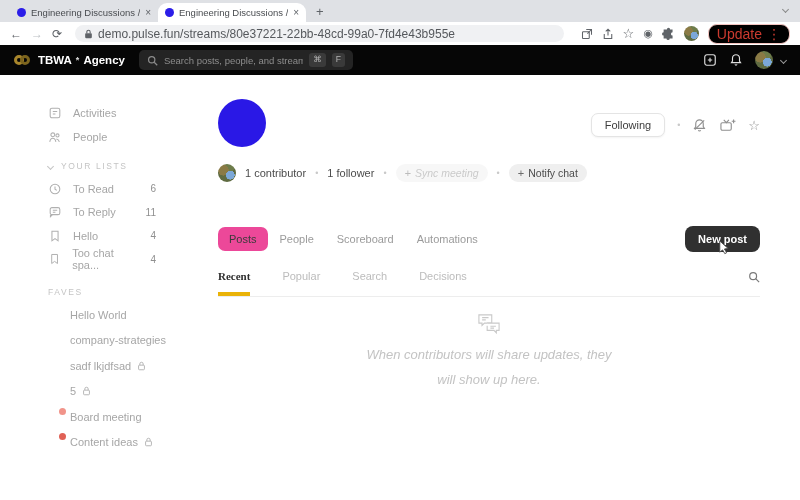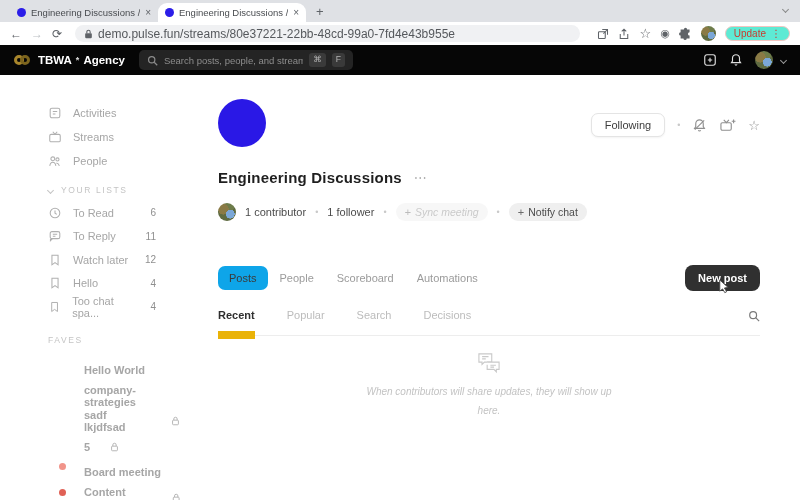--- a/index.html
+++ b/index.html
@@ -27,21 +27,21 @@
   .addressbar { flex:1; height:17px; background:#f0f1f3; border-radius:9px; display:flex; align-items:center; gap:5px; padding:0 9px; margin:0 4px; }
   .url { font-size:12px; color:#55585c; white-space:nowrap; }
   .tb-right { display:flex; align-items:center; gap:9px; margin-left:4px; }
   .glyph { font-size:11px; color:#5f6368; line-height:1; }
   .mini-avatar { width:15px; height:15px; border-radius:50%; }
   .avatar-camo { background:
       radial-gradient(circle at 68% 62%, #7ba7d7 0 26%, transparent 27%),
       radial-gradient(circle at 30% 35%, #8a7a45 0 30%, transparent 31%),
       radial-gradient(circle at 55% 20%, #6d7c4a 0 35%, transparent 36%),
       #5f6b41; }
-  .update-pill { display:flex; align-items:center; gap:5px; background:#5eead4; border:1px solid #f3c4c0; color:#cb3a2f; border-radius:9px; padding:1px 8px; font-size:10px; }
+  .update-pill { display:flex; align-items:center; gap:5px; background:#000000; border:1px solid #f3c4c0; color:#cb3a2f; border-radius:9px; padding:1px 8px; font-size:14px; }
 
   
   .appheader { height:30px; background:#060606; display:flex; align-items:center; padding:0 14px; }
   .logo { display:flex; align-items:center; margin-right:8px; }
   .logo .c1 { width:10px; height:10px; border-radius:50%; border:3px solid #a8862c; }
   .logo .c2 { width:10px; height:10px; border-radius:50%; border:3px solid #7d651e; margin-left:-4px; }
   .brand { color:#fff; font-size:11.5px; font-weight:bold; display:flex; align-items:center; gap:4px; }
   .brand .mark { font-size:9px; color:#d9d9d9; }
   .hsearch { margin-left:14px; width:214px; height:20px; background:#242424; border-radius:5px; display:flex; align-items:center; gap:6px; padding:0 8px; }
   .hsearch input { flex:1; background:transparent; border:0; outline:0; color:#cfcfcf; font-size:9.5px; font-family:inherit; min-width:0; }
@@ -50,24 +50,24 @@
   .hdr-right { margin-left:auto; display:flex; align-items:center; gap:12px; }
   .hdr-avatar { width:18px; height:18px; border-radius:50%; }
   .hdr-chev { color:#9a9a9a; margin-left:-4px; }
 
   
   .page { display:flex; height:305px; }
   .sidebar { width:200px; padding:26px 20px 0 48px; flex-shrink:0; }
   .srow { display:flex; align-items:center; gap:11px; height:24px; color:#a6a6a6; font-size:11px; }
   .sec-head { display:flex; align-items:center; gap:8px; font-size:8.5px; letter-spacing:1.6px; color:#c4c4c4; }
   .sec-head.yl { margin:12px 0 6px; }
-  .sec-head.fv { margin:16px 0 13px; }
+  .sec-head.fv { margin:16px 0 5px; }
   .lrow { display:flex; align-items:center; gap:11px; height:23.5px; color:#a6a6a6; font-size:11px; }
   .lrow .count { margin-left:auto; margin-right:24px; font-size:10px; color:#8f8f8f; }
-  .frow { display:flex; align-items:center; gap:20px; height:25.5px; color:#a6a6a6; font-size:11px;font-weight:bold; }
+  .frow { display:flex; align-items:center; gap:6px; height:25.5px; color:#a6a6a6; font-size:11px; }
   .fwrap { position:relative; width:16px; height:16px; flex-shrink:0; }
   .fcircle { width:16px; height:16px; border-radius:50%; }
   .fsub { position:absolute; width:7px; height:7px; border-radius:50%; top:-1px; right:-2px; }
 
   
   .main { flex:1; padding:0 40px 0 18px; position:relative; }
   .top-row { display:flex; justify-content:space-between; align-items:flex-start; padding-top:24px; }
   .stream-avatar { width:48px; height:48px; border-radius:50%; background:#2a18e6; }
   .actions { display:flex; align-items:center; gap:12px; margin-top:14px; }
   .following-btn { border:1px solid #e4e4e4; border-radius:7px; padding:5px 13px; font-size:11px; color:#3c3c3c; background:#fff; box-shadow:0 1px 2px rgba(0,0,0,.05); }
@@ -76,29 +76,29 @@
   .title-row { display:flex; align-items:center; gap:12px; margin-top:22px; }
   .title { font-size:15px; font-weight:bold; color:#1f1f1f; letter-spacing:.2px; }
   .more-dots { color:#9a9a9a; font-size:13px; letter-spacing:1px; }
   .contrib-row { display:flex; align-items:center; gap:9px; margin-top:17px; font-size:11px; color:#4c4c4c; }
   .contrib-ava { width:18px; height:18px; border-radius:50%; }
   .pill { display:flex; align-items:center; gap:4px; background:#efefef; border-radius:10px; padding:3px 9px; font-size:10.5px; color:#4c4c4c; }
   .pill .plus { font-size:11px; color:#6b6b6b; }
   .pill.ghost { opacity:.45; font-style:italic; color:#8a8a8a; }
   .tabs-row { display:flex; align-items:center; margin-top:44px; gap:1px; }
   .tab-pill { padding:6px 11px; font-size:11px; color:#9b9b9b; border-radius:7px; }
-  .tab-pill.active { background:#0ea5e9; color:#3b3b3b; }
+  .tab-pill.active { background:#ec4899; color:#3b3b3b; }
   .new-post { margin-left:auto; background:#303030; color:#fff; font-size:11px; font-weight:bold; padding:7px 13px; border-radius:8px; position:relative; }
   .cursor-svg { position:absolute; left:42%; top:52%; }
   .subtabs-row { display:flex; align-items:flex-start; gap:32px; margin-top:18px; border-bottom:1px solid #ededed; height:27px; }
   .subtab { font-size:11px; color:#bcbcbc; padding-bottom:10px; }
-  .subtab.active { color:#2f2f2f; font-weight:bold; border-bottom:8px solid #eab308; margin-bottom:-1px; }
+  .subtab.active { color:#2f2f2f; font-weight:bold; border-bottom:4px solid #eab308; margin-bottom:-1px;font-family:Liberation Serif, serif; }
   .subtab-search { margin-left:auto; margin-top:1px; }
   .empty { text-align:center; margin-top:16px; color:#c3c3c3; }
-  .empty .txt { font-size:10px; font-style:italic; line-height:1.9; max-width:250px; margin:4px auto 0; }
+  .empty .txt { font-size:13px; font-style:italic; line-height:1.9; max-width:250px; margin:4px auto 0; }
 </style>
 </head>
 <body>
 
 <div class="tabstrip">
   <div class="btab">
     <span class="favicon"></span>
     <span class="ttl">Engineering Discussions / Puls</span>
     <span class="x">×</span>
   </div>
@@ -181,27 +181,20 @@
   <div class="sidebar">
     <div class="srow">
       <svg width="14" height="14" viewBox="0 0 16 16" fill="none" stroke="#b0b0b0" stroke-width="1.2">
           <rect x="2.5" y="2.5" width="11" height="11" rx="2"></rect>
           <path d="M5.5 6.2h5M5.5 9.2h3"></path>
         </svg>
       <span>Activities</span>
     </div>
     <div class="srow">
       <svg width="14" height="14" viewBox="0 0 16 16" fill="none" stroke="#b0b0b0" stroke-width="1.2">
-          <rect x="2" y="5" width="12" height="8.5" rx="1.6"></rect>
-          <path d="M5.5 2l2.5 3 2.5-3"></path>
-        </svg>
-      <span>Streams</span>
-    </div>
-    <div class="srow">
-      <svg width="14" height="14" viewBox="0 0 16 16" fill="none" stroke="#b0b0b0" stroke-width="1.2">
           <circle cx="5.5" cy="5.5" r="2.2"></circle>
           <circle cx="10.8" cy="6.2" r="1.8"></circle>
           <path d="M2 13.5c.5-2.6 2-4 3.5-4s3 1.4 3.5 4M9.5 10.2c1.8.2 3 1.4 3.5 3.3"></path>
         </svg>
       <span>People</span>
     </div>
 
     <div class="sec-head yl">
       <span class="chev"></span>
       <span>YOUR LISTS</span>
@@ -215,27 +208,20 @@
       <span>To Read</span>
       <span class="count">6</span>
     </div>
     <div class="lrow">
       <svg width="14" height="14" viewBox="0 0 16 16" fill="none" stroke="#b0b0b0" stroke-width="1.2">
           <rect x="2.5" y="3" width="11" height="8" rx="2"></rect>
           <path d="M5.5 6h5M5.5 8.2h3M5 11l-2.2 2.3V11"></path>
         </svg>
       <span>To Reply</span>
       <span class="count">11</span>
-    </div>
-    <div class="lrow">
-      <svg width="14" height="14" viewBox="0 0 16 16" fill="none" stroke="#b0b0b0" stroke-width="1.2">
-          <path d="M4.5 2.5h7v11L8 10.9l-3.5 2.6z"></path>
-        </svg>
-      <span>Watch later</span>
-      <span class="count">12</span>
     </div>
     <div class="lrow">
       <svg width="14" height="14" viewBox="0 0 16 16" fill="none" stroke="#b0b0b0" stroke-width="1.2">
           <path d="M4.5 2.5h7v11L8 10.9l-3.5 2.6z"></path>
         </svg>
       <span>Hello</span>
       <span class="count">4</span>
     </div>
     <div class="lrow">
       <svg width="14" height="14" viewBox="0 0 16 16" fill="none" stroke="#b0b0b0" stroke-width="1.2">
@@ -306,24 +292,20 @@
           </svg>
         <svg width="17" height="15" viewBox="0 0 18 16" fill="none" stroke="#8f8f8f" stroke-width="1.2">
             <rect x="2" y="5" width="11" height="8" rx="1.5"></rect>
             <path d="M5 2l2.8 3L10.5 2"></path>
             <path d="M13.5 3.5h4M15.5 1.5v4"></path>
           </svg>
         <span class="star-glyph">☆</span>
       </div>
     </div>
 
-    <div class="title-row">
-      <span class="title">Engineering Discussions</span>
-      <span class="more-dots">⋯</span>
-    </div>
 
     <div class="contrib-row">
       <span class="contrib-ava avatar-camo"></span>
       <span>1 contributor</span>
       <span class="sep-dot">•</span>
       <span>1 follower</span>
       <span class="sep-dot">•</span>
       <span class="pill ghost">
         <span class="plus">+</span>
         <span>Sync meeting</span>

